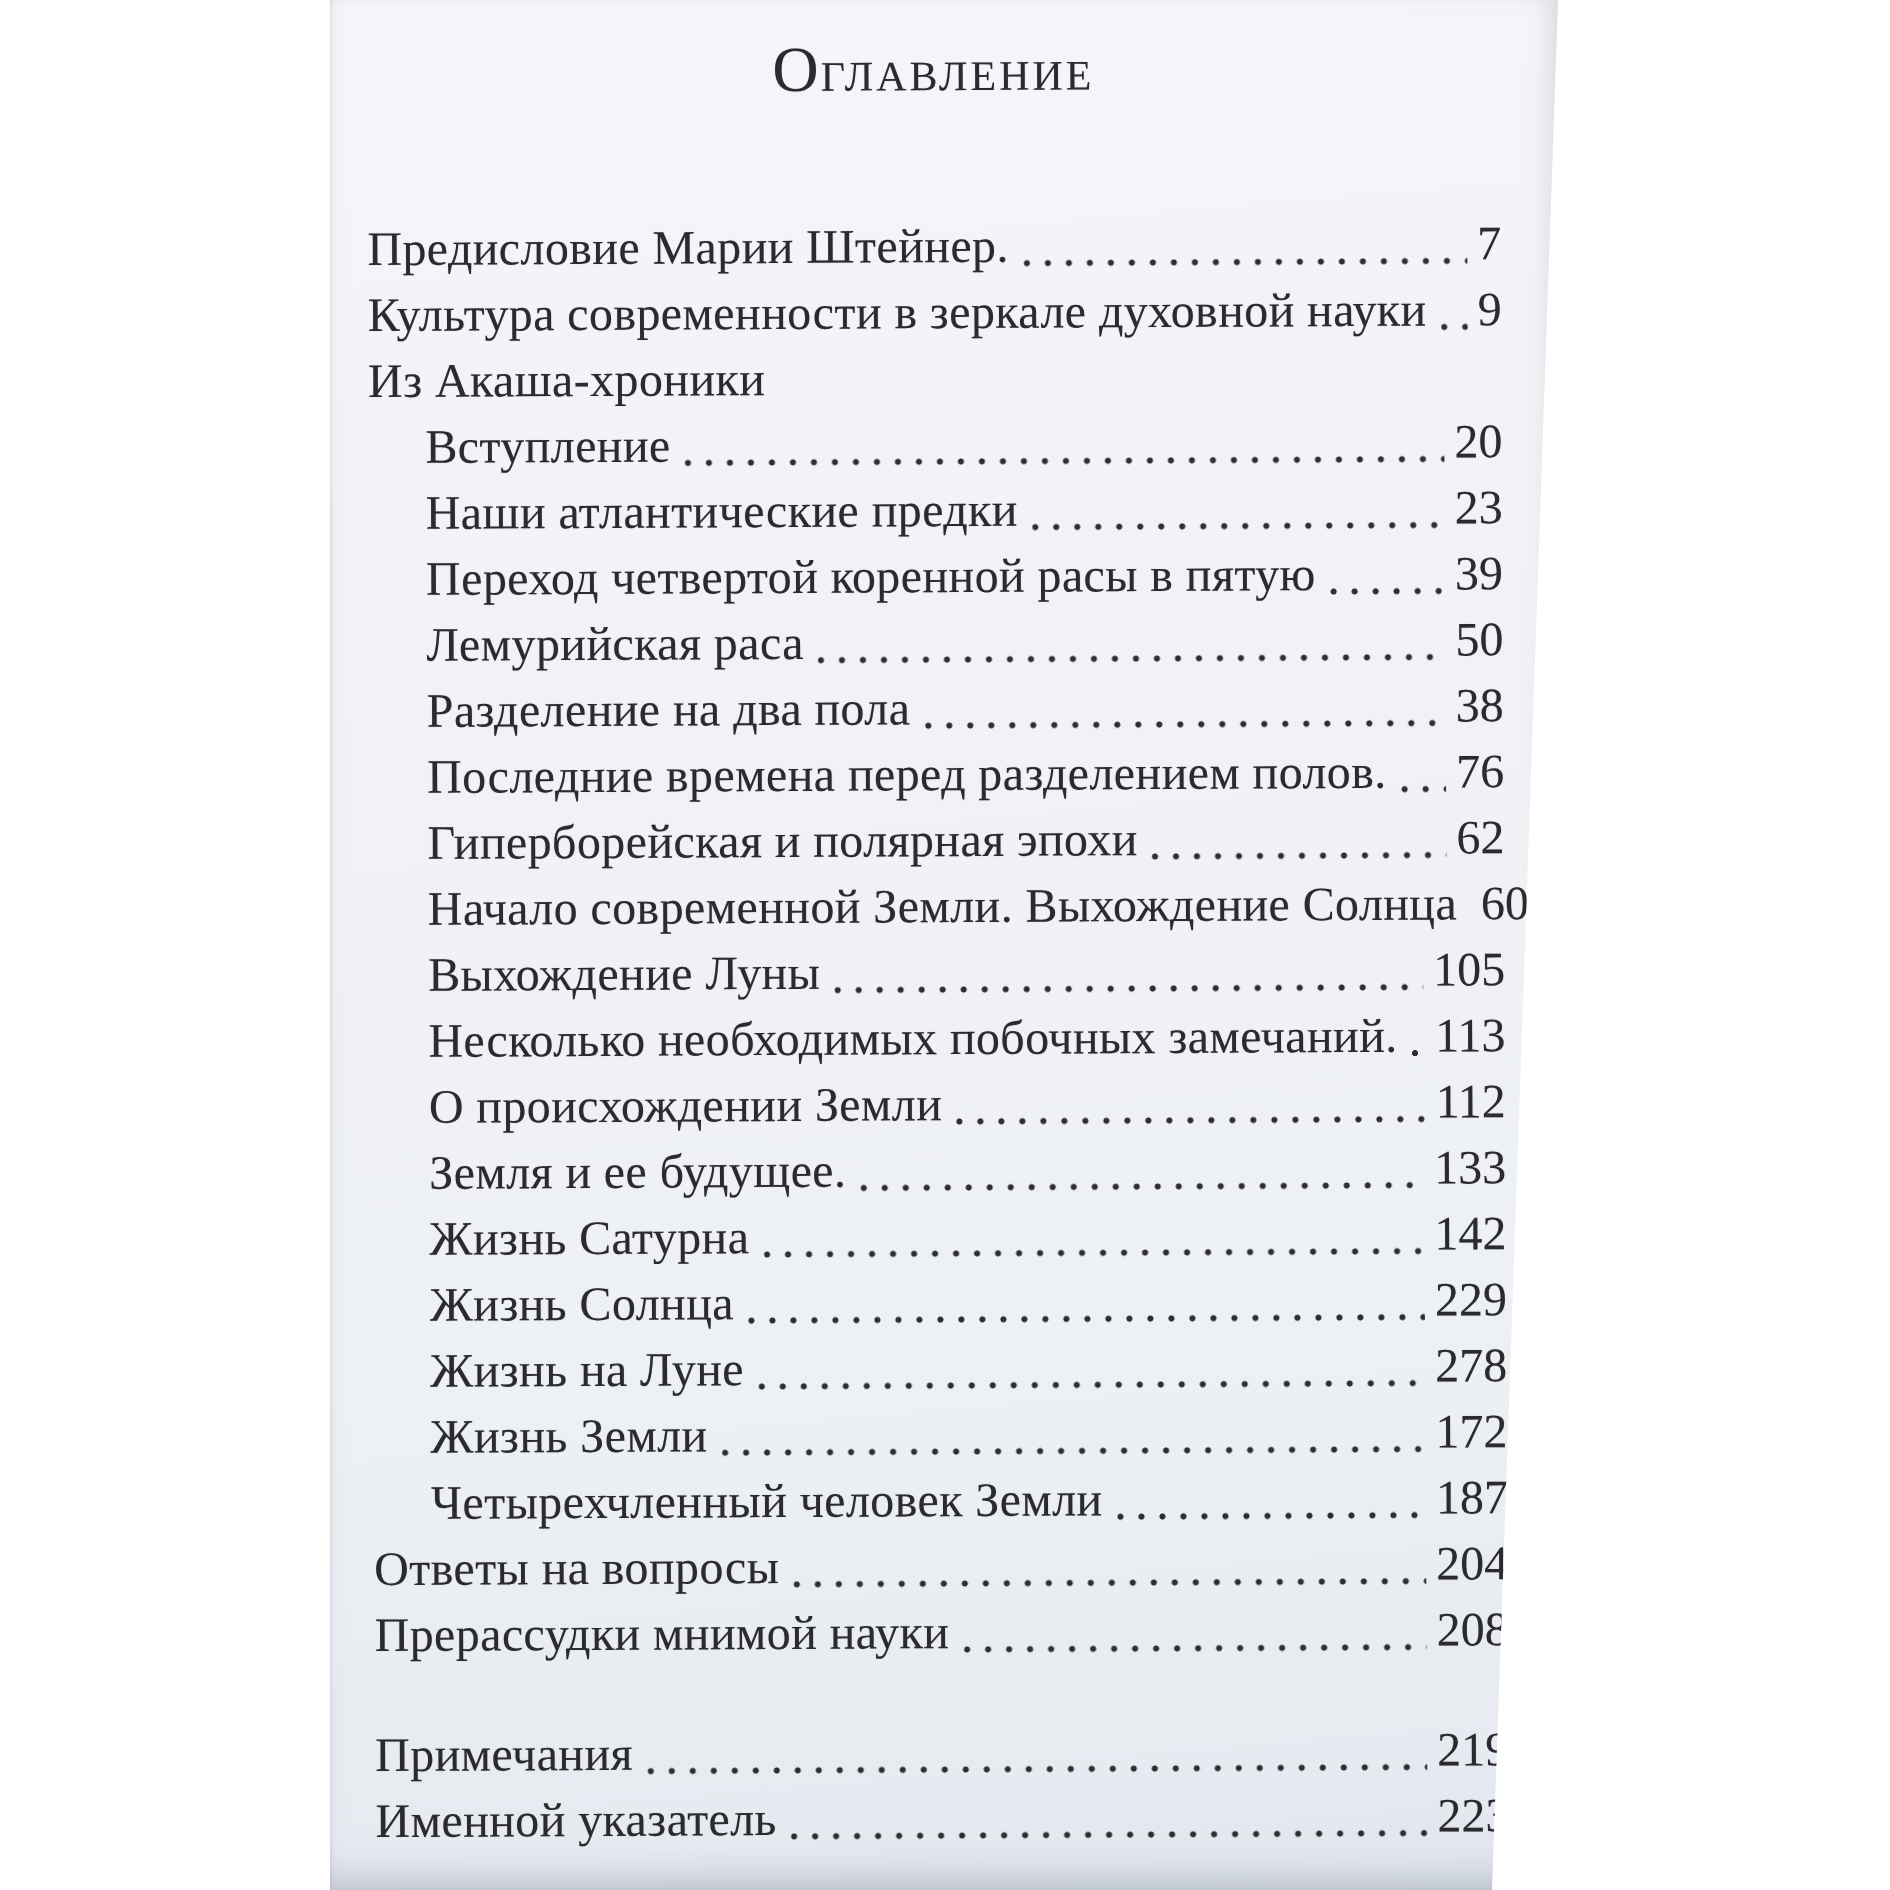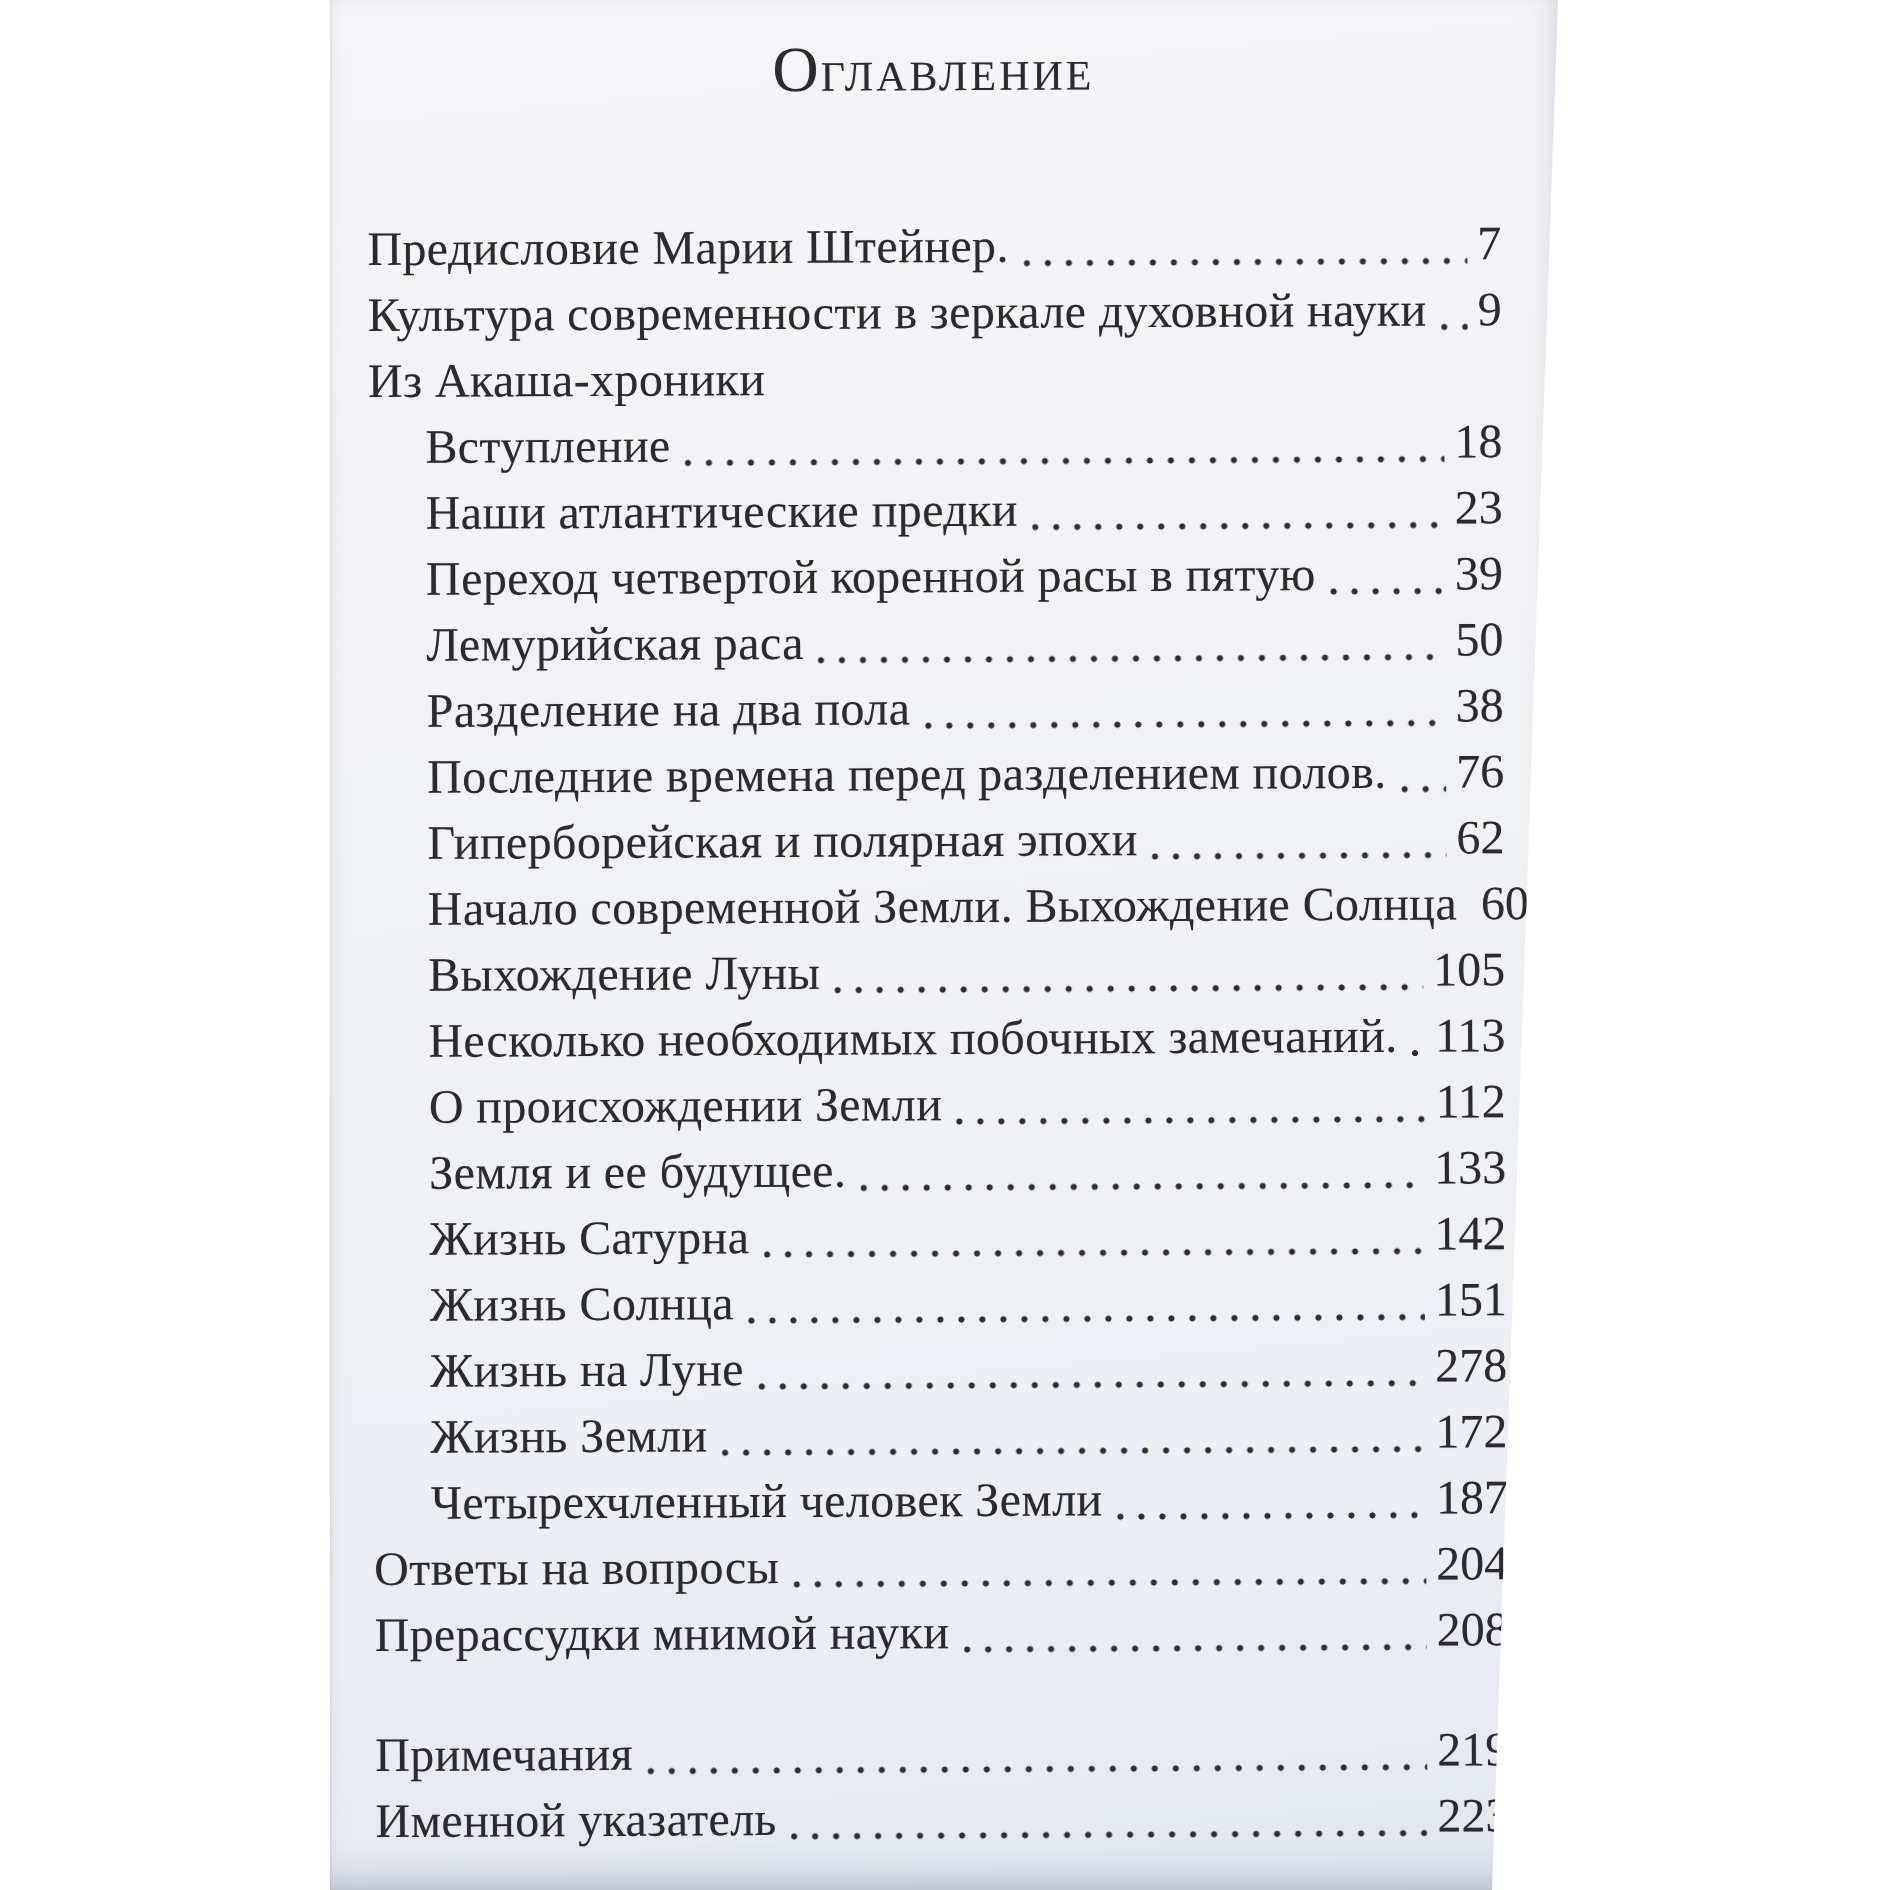--- a/index.html
+++ b/index.html
@@ -111,21 +111,21 @@
   </div>
 
   <div class="toc-row">
     <span class="toc-label">Из Акаша-хроники</span>
 
   </div>
 
   <div class="toc-row indented">
     <span class="toc-label">Вступление</span>
     <span class="toc-dots"></span>
-    <span class="toc-page-num">18</span>
+    <span class="toc-page-num">20</span>
   </div>
 
   <div class="toc-row indented">
     <span class="toc-label">Наши атлантические предки</span>
     <span class="toc-dots"></span>
     <span class="toc-page-num">23</span>
   </div>
 
   <div class="toc-row indented">
     <span class="toc-label">Переход четвертой коренной расы в пятую</span>
@@ -189,21 +189,21 @@
 
   <div class="toc-row indented">
     <span class="toc-label">Жизнь Сатурна</span>
     <span class="toc-dots"></span>
     <span class="toc-page-num">142</span>
   </div>
 
   <div class="toc-row indented">
     <span class="toc-label">Жизнь Солнца</span>
     <span class="toc-dots"></span>
-    <span class="toc-page-num">151</span>
+    <span class="toc-page-num">229</span>
   </div>
 
   <div class="toc-row indented">
     <span class="toc-label">Жизнь на Луне</span>
     <span class="toc-dots"></span>
     <span class="toc-page-num">278</span>
   </div>
 
   <div class="toc-row indented">
     <span class="toc-label">Жизнь Земли</span>

